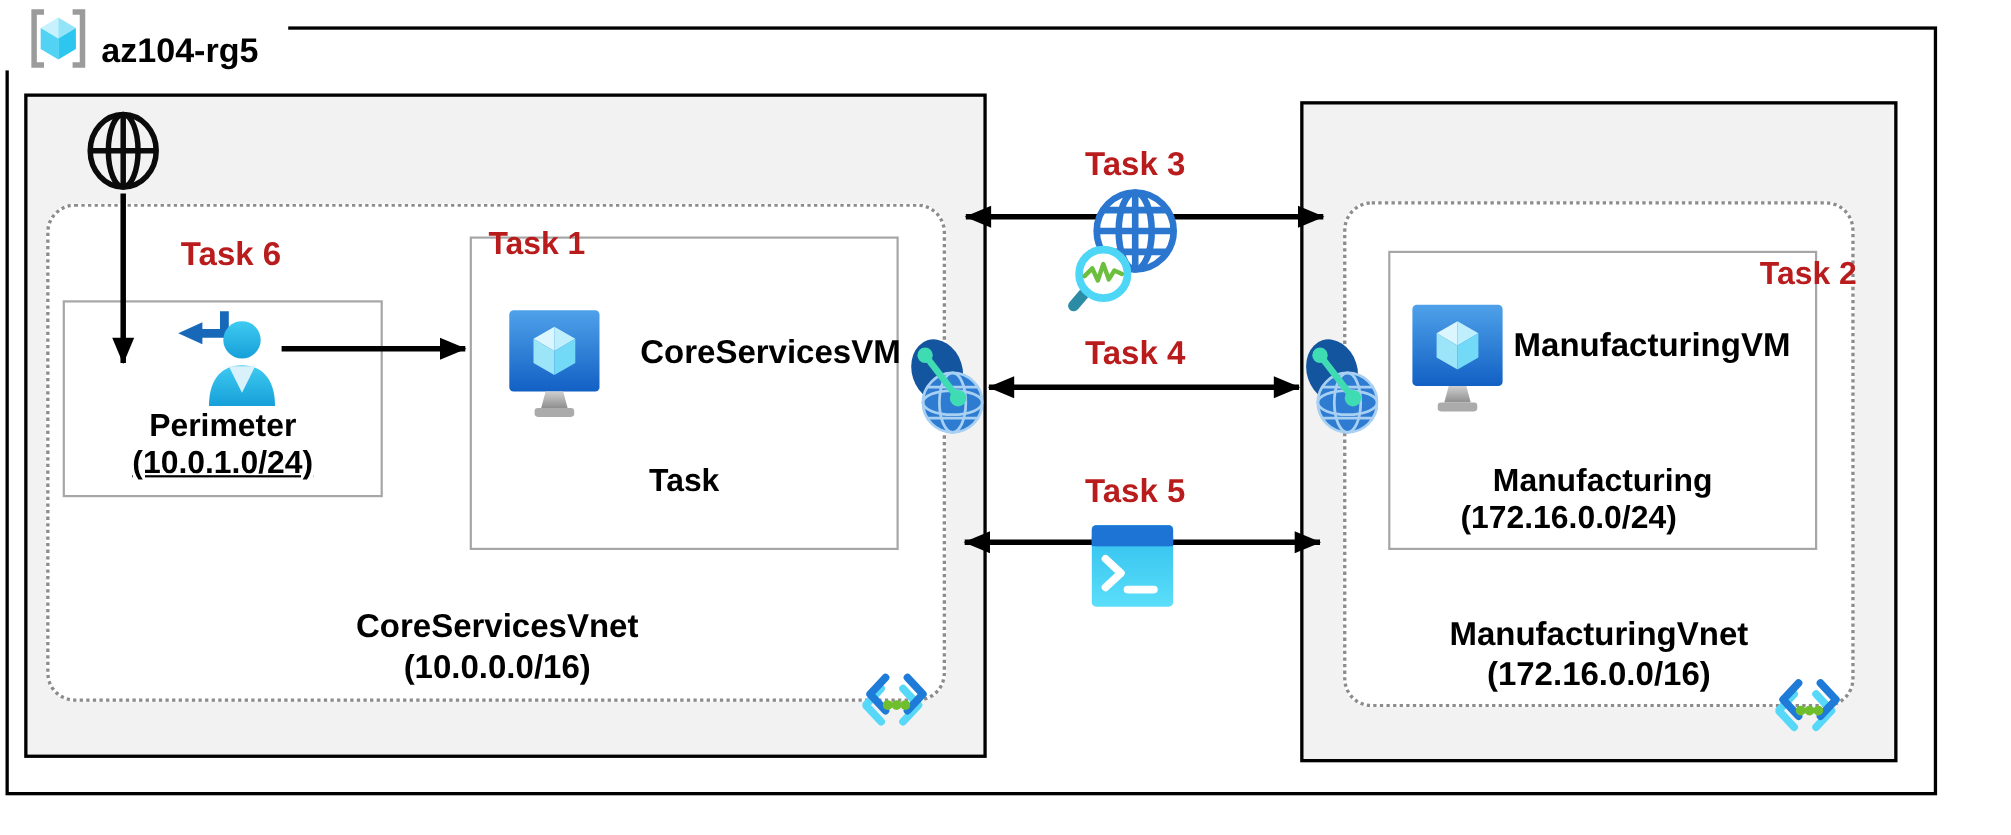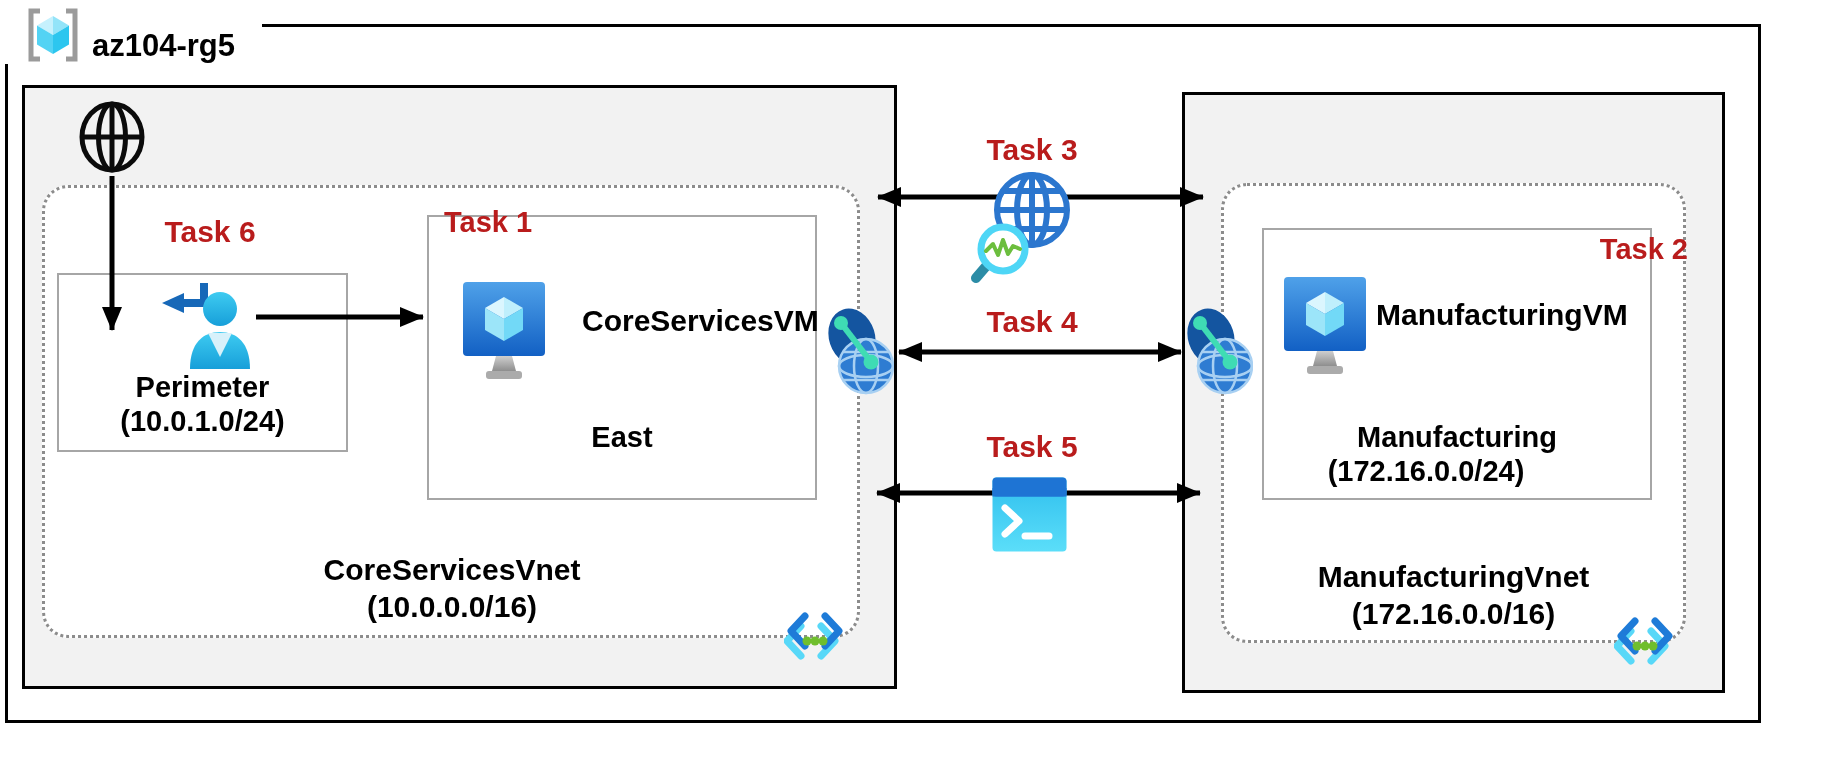--- a/index.html
+++ b/index.html
@@ -61,21 +61,21 @@
           <stop offset="1" stop-color="#179FD9"></stop>
       </linearGradient>
     </defs>
     <path d="M46,4 V24 H24" stroke="#1768B8" stroke-width="8" fill="none"></path>
     <polygon points="26,14 4,24 26,34" fill="#1768B8"></polygon>
     <circle cx="62" cy="30" r="17" fill="url(#pg1)"></circle>
     <path d="M32,90 C32,64 45,53 62,53 C79,53 92,64 92,90 Z" fill="url(#pg1)"></path>
     <path d="M50,54 L74,54 L62,78 Z" fill="#D8F1FA"></path>
   </svg>
   <div class="lbl ctr fs29 z4" style="left:57px;top:371px;width:291px;">Perimeter</div>
-  <div class="lbl ctr fs29 z4" style="left:57px;top:405px;width:291px;">(10.0.1.0/24)</div>
+  <div class="lbl ctr fs29 z4" style="left:57px;top:405px;width:291px;text-decoration:underline;">(10.0.1.0/24)</div>
 
   <div class="abs subnetbox" style="left:427px;top:215px;width:390px;height:285px;"></div>
   <div class="lbl fs29 navy z4" style="left:444px;top:206px;">Task 1</div>
   <svg class="abs z4" style="left:462px;top:281px;" width="84" height="100" viewBox="0 0 84 100">
     <defs>
       <linearGradient id="vmg1" x1="0" y1="0" x2="0" y2="1">
         <stop offset="0" stop-color="#4FA1E9"></stop>
           <stop offset="1" stop-color="#1260C4"></stop>
       </linearGradient>
       <linearGradient id="vms1" x1="0" y1="0" x2="0" y2="1">
@@ -85,21 +85,21 @@
     </defs>
     <rect x="1" y="1" width="82" height="74" rx="4" fill="url(#vmg1)"></rect>
     <polygon points="42,16 23,27 42,38" fill="#DBF6FE"></polygon>
     <polygon points="42,16 61,27 42,38" fill="#BFEFFC"></polygon>
     <polygon points="23,27 42,38 42,60 23,49" fill="#9CE5F9"></polygon>
     <polygon points="61,27 42,38 42,60 61,49" fill="#72D9F7"></polygon>
     <polygon points="34,75 50,75 54,90 30,90" fill="url(#vms1)"></polygon>
     <rect x="24" y="90" width="36" height="8" rx="3" fill="#ABABAB"></rect>
   </svg>
   <div class="lbl fs30 z4" style="left:558px;top:304px;margin-left:24px;">CoreServicesVM</div>
-  <div class="lbl ctr fs29 z4" style="left:427px;top:421px;width:390px;">East</div>
+  <div class="lbl ctr fs29 z4" style="left:427px;top:421px;width:390px;">Task</div>
 
   <div class="lbl ctr fs30 z3" style="left:142px;top:553px;width:620px;">CoreServicesVnet</div>
   <div class="lbl ctr fs30 z3" style="left:142px;top:590px;width:620px;">(10.0.0.0/16)</div>
   <svg class="abs z4" style="left:784px;top:611px;" width="62" height="50" viewBox="0 0 62 50">
     <g fill="none" stroke-linecap="round" stroke-linejoin="round" stroke-width="7">
       <path d="M17,15 L3,30 L17,45" stroke="#58D8F8"></path>
       <path d="M37,15 L51,30 L37,45" stroke="#58D8F8"></path>
       <path d="M21,5 L7,20 L21,35" stroke="#1E7BD8"></path>
       <path d="M41,5 L55,20 L41,35" stroke="#1E7BD8"></path>
     </g>

